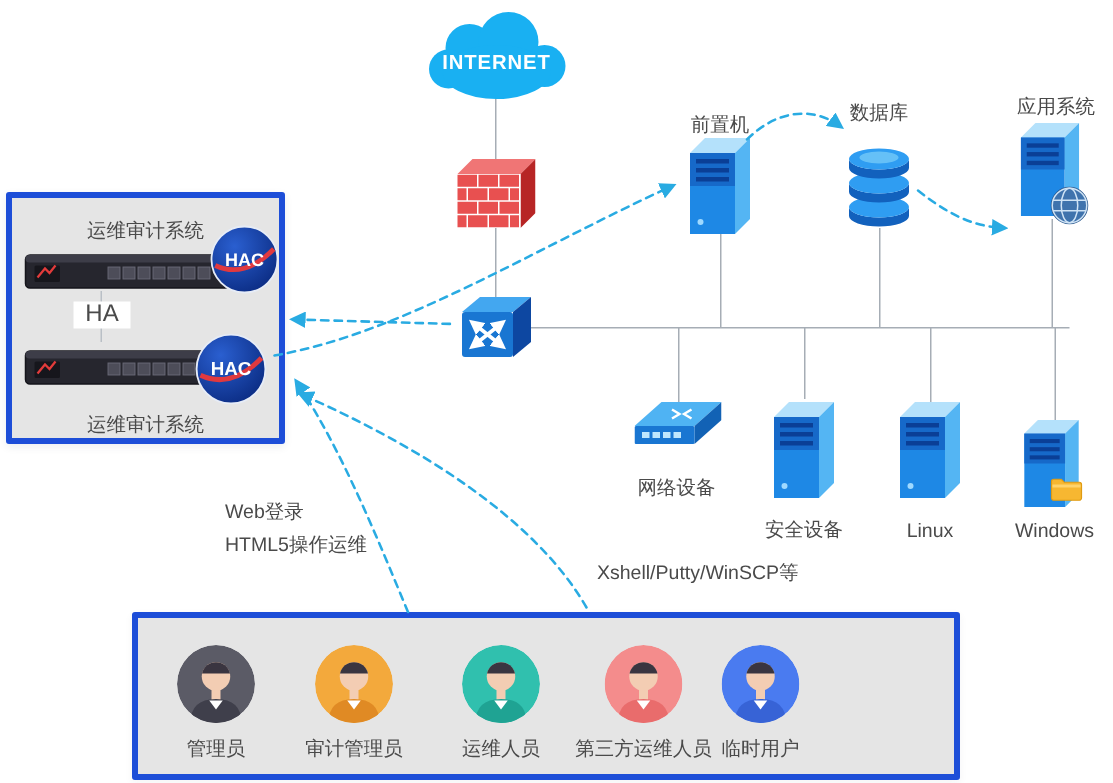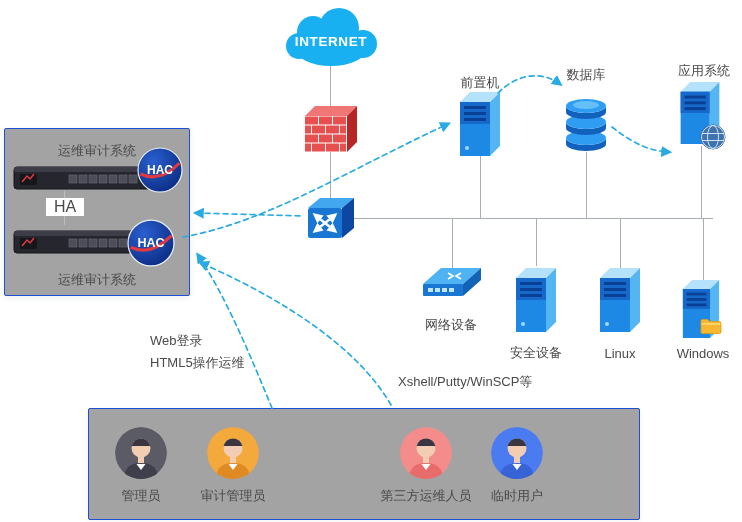--- a/index.html
+++ b/index.html
@@ -2,21 +2,21 @@
 <html><head>
 <meta charset="utf-8">
 <style>
   *{margin:0;padding:0;box-sizing:border-box}
   html,body{background:#fff}
   body{font-family:"Liberation Sans","DejaVu Sans",sans-serif;color:#4a4a4a}
   .canvas{position:relative;width:742px;height:522px;background:#fff;overflow:hidden}
   .layer{position:absolute;left:0;top:0;pointer-events:none}
   .icon{position:absolute}
   .lbl{position:absolute;font-size:13px;color:#4a4a4a;text-align:center;white-space:nowrap}
-  .panel{position:absolute;background:#a3a3a3;border:1px solid #1d4ed8;border-radius:2px}
+  .panel{position:absolute;background:#e5e5e5;border:4px solid #1d4ed8;border-radius:2px}
   .audit-box{left:4px;top:128px;width:186px;height:168px;box-shadow:0 2px 6px rgba(31,45,61,.08)}
   .users-box{left:88px;top:408px;width:552px;height:112px;box-shadow:0 2px 6px rgba(31,45,61,.05)}
   .audit-lbl{position:absolute;left:0;width:100%;text-align:center;font-size:13px;color:#4a4a4a}
   .rack{position:absolute}
   .hac{position:absolute}
   .ha-line{position:absolute;left:59px;top:62px;height:34px;width:0;border-left:1px solid #b9bfc6}
   .ha-label{position:absolute;left:41px;top:69px;width:38px;text-align:center;font-size:16px;color:#4a4a4a;background:#fff}
   .cloud-label{position:absolute;left:0;top:4px;width:100%;height:100%;display:flex;align-items:center;justify-content:center;color:#fff;font-weight:bold;font-size:13.5px;letter-spacing:.6px}
   .note{position:absolute;font-size:13px;color:#4a4a4a;line-height:22px}
   .note.center{text-align:left}
@@ -326,36 +326,49 @@
         <rect x="23" y="27" width="6" height="10" fill="#f3cdb3"></rect>
         <path class="av-shirt" d="M9 52 Q9 36 26 36 Q43 36 43 52 Z" fill="#e08a24"></path>
         <path d="M21.5 37 L26 43 L30.5 37 Z" fill="#ffffff"></path>
         <circle cx="26" cy="21" r="9.5" fill="#f3cdb3"></circle>
         <path d="M16.7 19 A9.5 9.5 0 0 1 35.3 19 Z" fill="#3a3540"></path>
       </svg>
     </div>
     <div class="user-label">审计管理员</div>
   </div>
 
+  <div class="user" style="left: 192px;">
+    <div class="avatar">
+      <svg viewBox="0 0 52 52" width="52" height="52">
+        <circle class="av-bg" cx="26" cy="26" r="26" fill="#30c0ae"></circle>
+        <rect x="23" y="27" width="6" height="10" fill="#f3cdb3"></rect>
+        <path class="av-shirt" d="M9 52 Q9 36 26 36 Q43 36 43 52 Z" fill="#1fa393"></path>
+        <path d="M21.5 37 L26 43 L30.5 37 Z" fill="#ffffff"></path>
+        <circle cx="26" cy="21" r="9.5" fill="#f3cdb3"></circle>
+        <path d="M16.7 19 A9.5 9.5 0 0 1 35.3 19 Z" fill="#3a3540"></path>
+      </svg>
+    </div>
+    <div class="user-label">运维人员</div>
+  </div>
 
   <div class="user" style="left: 287px;">
     <div class="avatar">
       <svg viewBox="0 0 52 52" width="52" height="52">
         <circle class="av-bg" cx="26" cy="26" r="26" fill="#f48c8c"></circle>
         <rect x="23" y="27" width="6" height="10" fill="#f3cdb3"></rect>
         <path class="av-shirt" d="M9 52 Q9 36 26 36 Q43 36 43 52 Z" fill="#e96c6c"></path>
         <path d="M21.5 37 L26 43 L30.5 37 Z" fill="#ffffff"></path>
         <circle cx="26" cy="21" r="9.5" fill="#f3cdb3"></circle>
         <path d="M16.7 19 A9.5 9.5 0 0 1 35.3 19 Z" fill="#3a3540"></path>
       </svg>
     </div>
     <div class="user-label">第三方运维人员</div>
   </div>
 
-  <div class="user" style="left: 378px;">
+  <div class="user" style="left: 365px;">
     <div class="avatar">
       <svg viewBox="0 0 52 52" width="52" height="52">
         <circle class="av-bg" cx="26" cy="26" r="26" fill="#4a7bf0"></circle>
         <rect x="23" y="27" width="6" height="10" fill="#f3cdb3"></rect>
         <path class="av-shirt" d="M9 52 Q9 36 26 36 Q43 36 43 52 Z" fill="#3763d6"></path>
         <path d="M21.5 37 L26 43 L30.5 37 Z" fill="#ffffff"></path>
         <circle cx="26" cy="21" r="9.5" fill="#f3cdb3"></circle>
         <path d="M16.7 19 A9.5 9.5 0 0 1 35.3 19 Z" fill="#3a3540"></path>
       </svg>
     </div>

